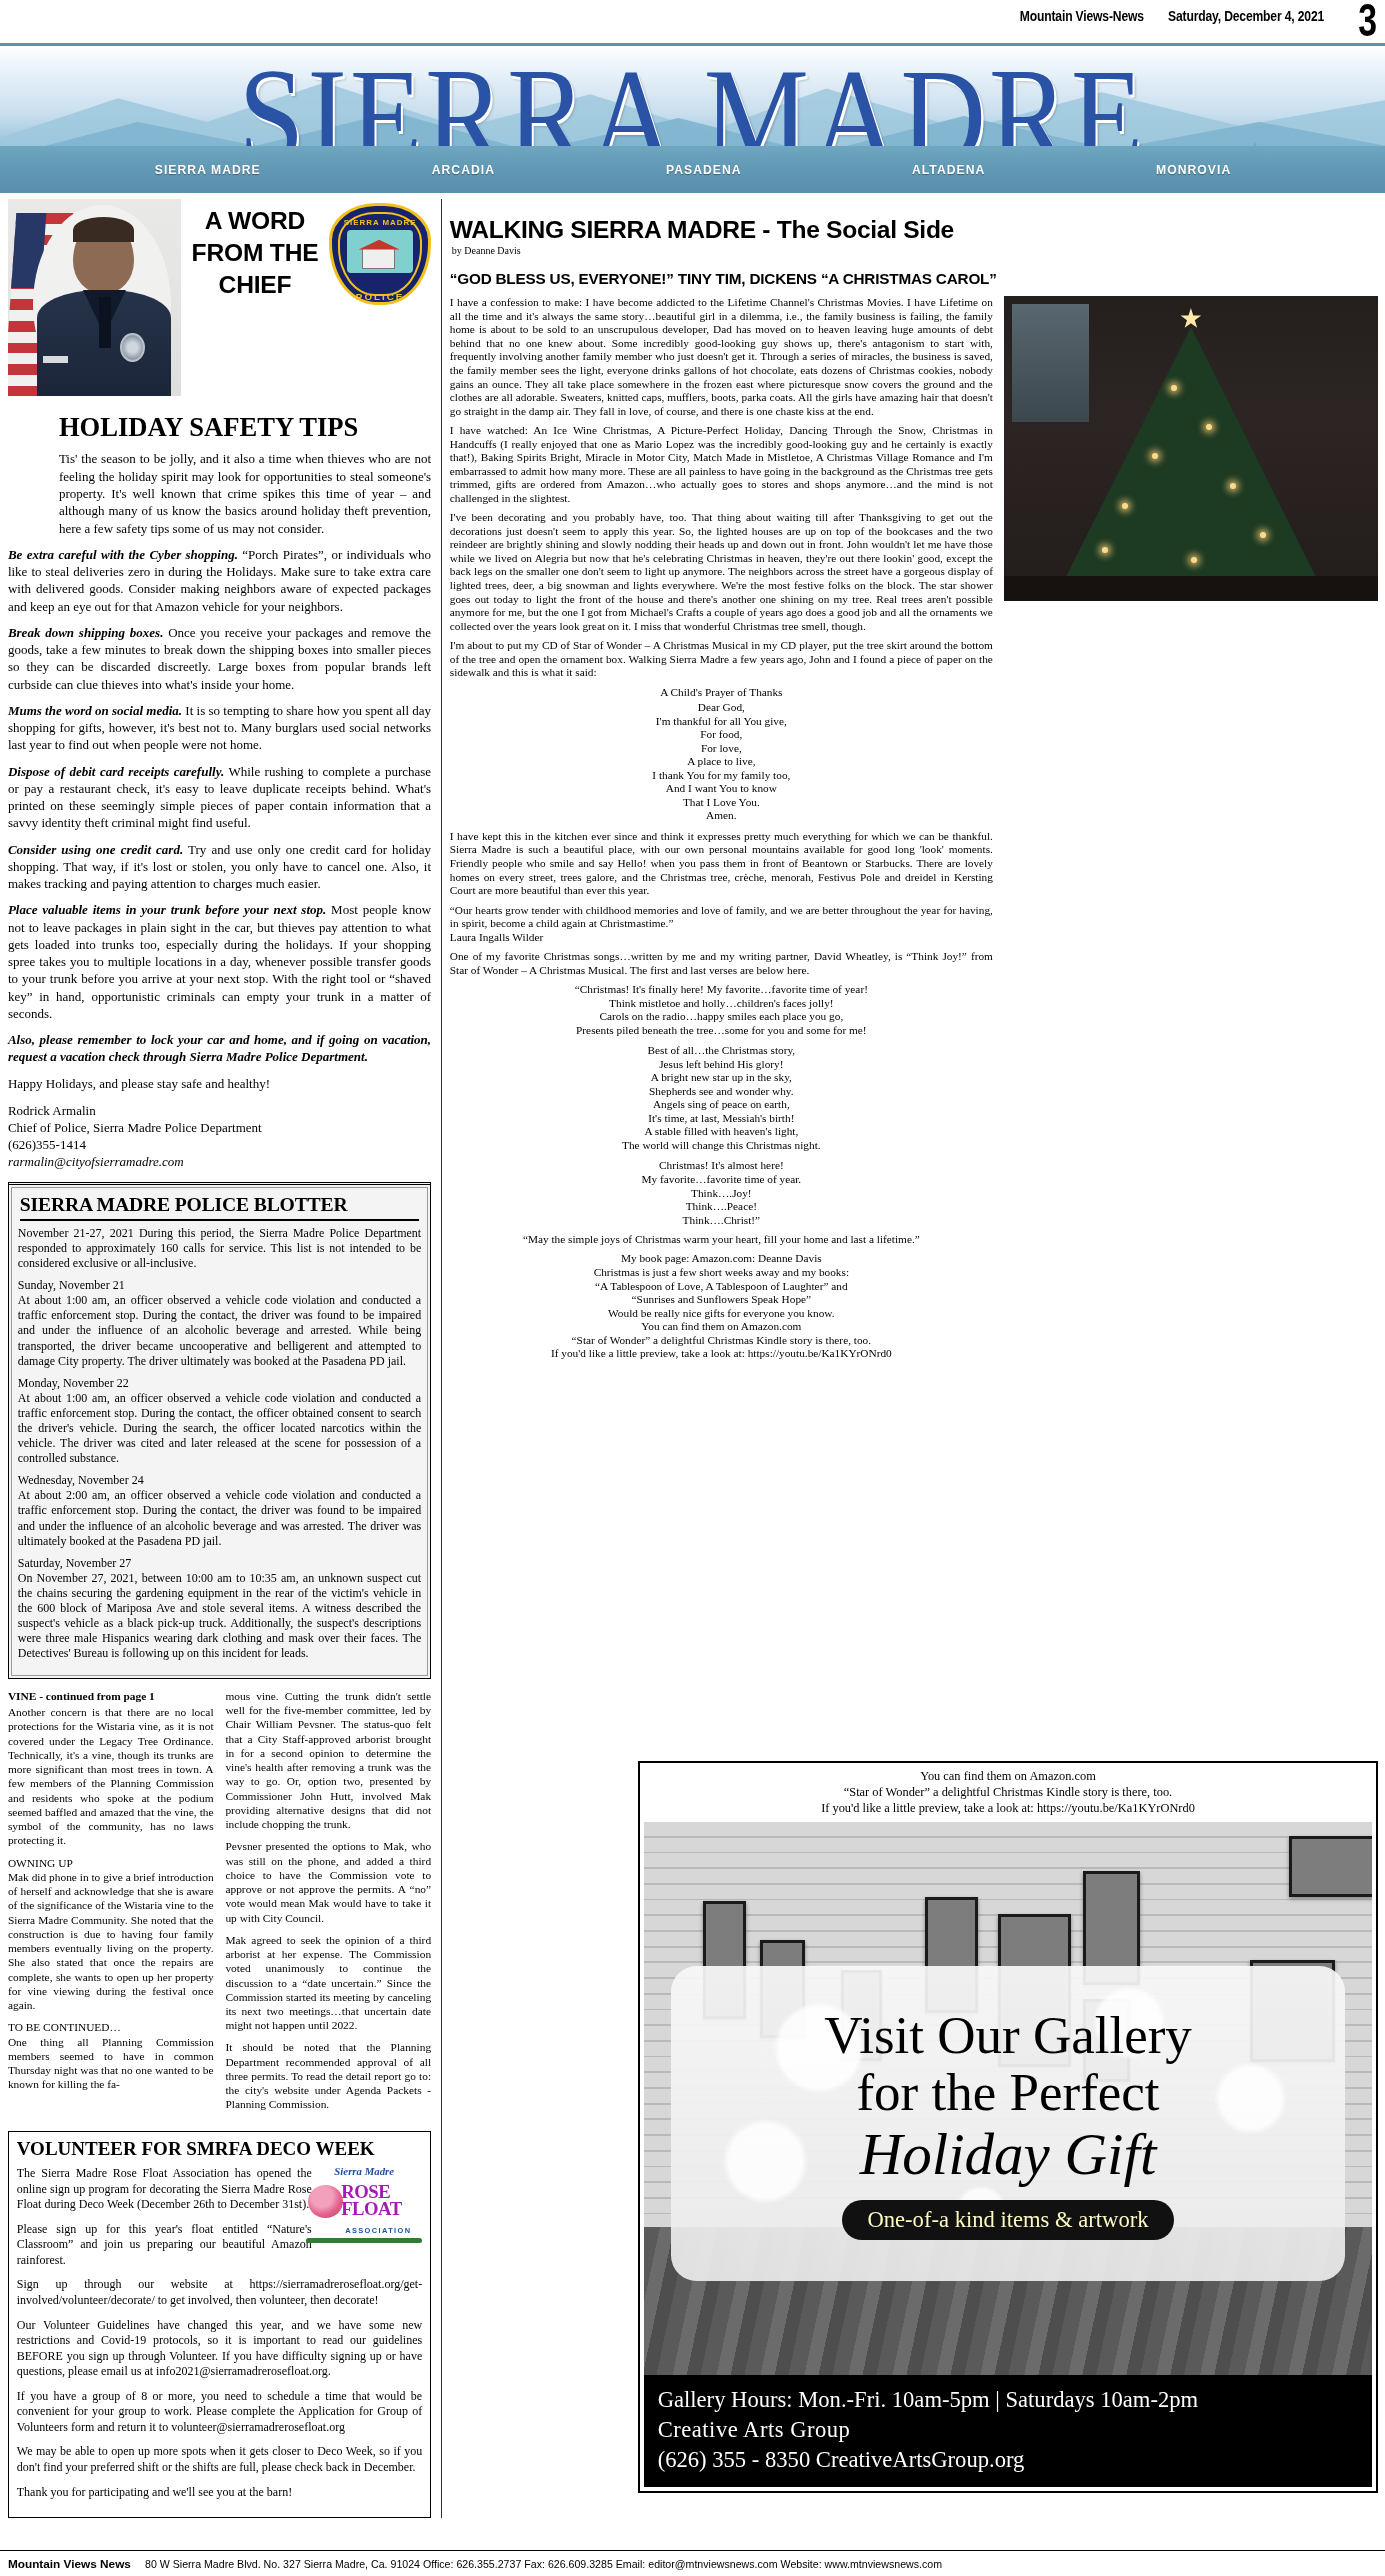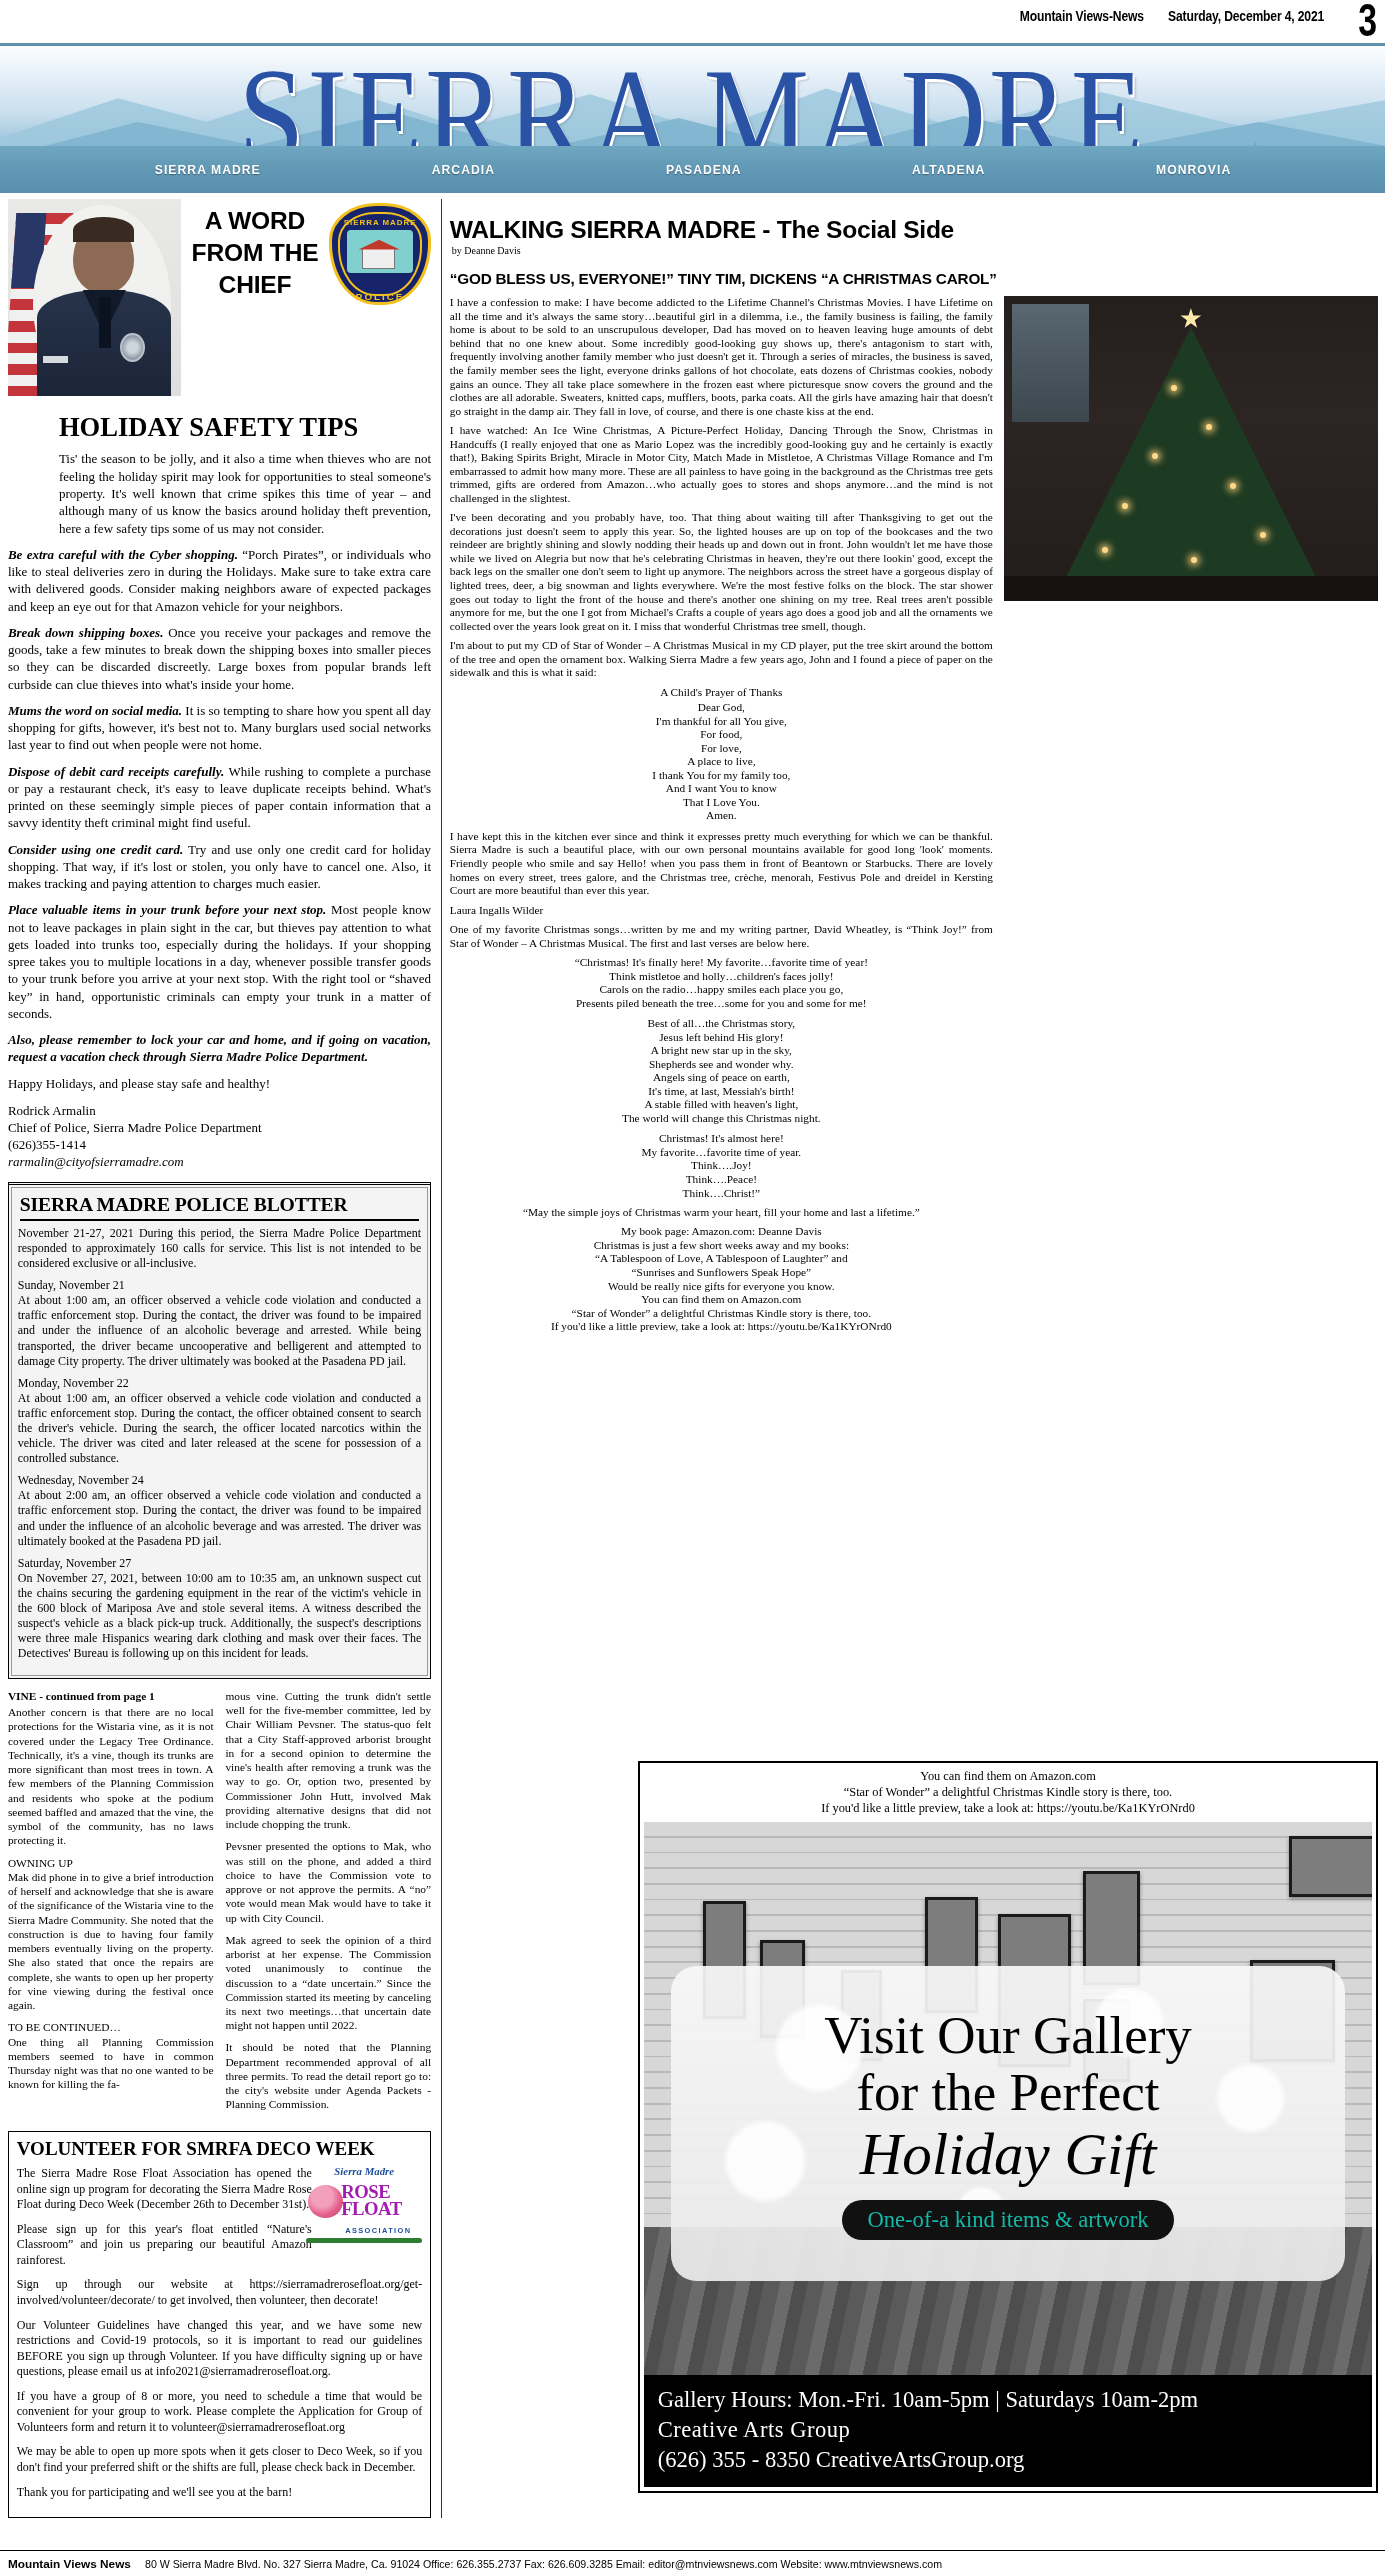--- a/index.html
+++ b/index.html
@@ -248,21 +248,21 @@
                 radial-gradient(circle at 14% 62%, rgba(255,255,255,.8) 0 6%, rgba(255,255,255,0) 7%),
                 radial-gradient(circle at 46% 78%, rgba(255,255,255,.75) 0 5%, rgba(255,255,255,0) 6%),
                 linear-gradient(to bottom, rgba(248,248,248,.93), rgba(235,235,235,.93));
     border-radius:25.6px;
     display:flex; flex-direction:column; justify-content:center; align-items:center;
     padding:3.9px 9.8px;
   }
   .ad-l1, .ad-l2 { font-family:"Liberation Serif", serif; font-size:53px; line-height:1.08; text-align:center; }
   .ad-l3 { font-family:"Liberation Serif", serif; font-style:italic; font-size:59px; line-height:1.1; text-align:center; }
   .ad-pill {
-    margin-top:13.8px; background:#111; color:#14b8a6; border-radius:21.6px;
+    margin-top:13.8px; background:#111; color:#fef9c3; border-radius:21.6px;
     padding:6.9px 25.6px; font-family:"Liberation Serif", serif; font-size:22.6px; white-space:nowrap;
   }
   .ad-info {
     background:#000; color:#fff; margin:0 3.9px 3.9px 3.9px; padding:9.8px 13.8px 11.8px 13.8px;
     font-family:"Liberation Serif", serif;
   }
   .ad-info div { font-size:22.6px; line-height:1.34; }
   .ad-info .cag { font-family:"Liberation Serif", serif; letter-spacing:0.5px; }
 
   
@@ -447,20 +447,21 @@
           <span>For food,</span><br>
           <span>For love,</span><br>
           <span>A place to live,</span><br>
           <span>I thank You for my family too,</span><br>
           <span>And I want You to know</span><br>
           <span>That I Love You.</span><br>
           <span>Amen.</span>
         </p>
 
         <p>I have kept this in the kitchen ever since and think it expresses pretty much everything for which we can be thankful. Sierra Madre is such a beautiful place, with our own personal mountains available for good long 'look' moments. Friendly people who smile and say Hello! when you pass them in front of Beantown or Starbucks. There are lovely homes on every street, trees galore, and the Christmas tree, crèche, menorah, Festivus Pole and dreidel in Kersting Court are more beautiful than ever this year.</p>
+        <p style="margin-bottom:0">“Our hearts grow tender with childhood memories and love of family, and we are better throughout the year for having, in spirit, become a child again at Christmastime.”</p>
         <p>Laura Ingalls Wilder</p>
         <p>One of my favorite Christmas songs…written by me and my writing partner, David Wheatley, is “Think Joy!” from Star of Wonder – A Christmas Musical. The first and last verses are below here.</p>
 
         <p class="center" style="margin-bottom:6.9px">
           <span>“Christmas! It's finally here! My favorite…favorite time of year!</span><br>
           <span>Think mistletoe and holly…children's faces jolly!</span><br>
           <span>Carols on the radio…happy smiles each place you go,</span><br>
           <span>Presents piled beneath the tree…some for you and some for me!</span>
         </p>
         <p class="center" style="margin-bottom:6.9px">

